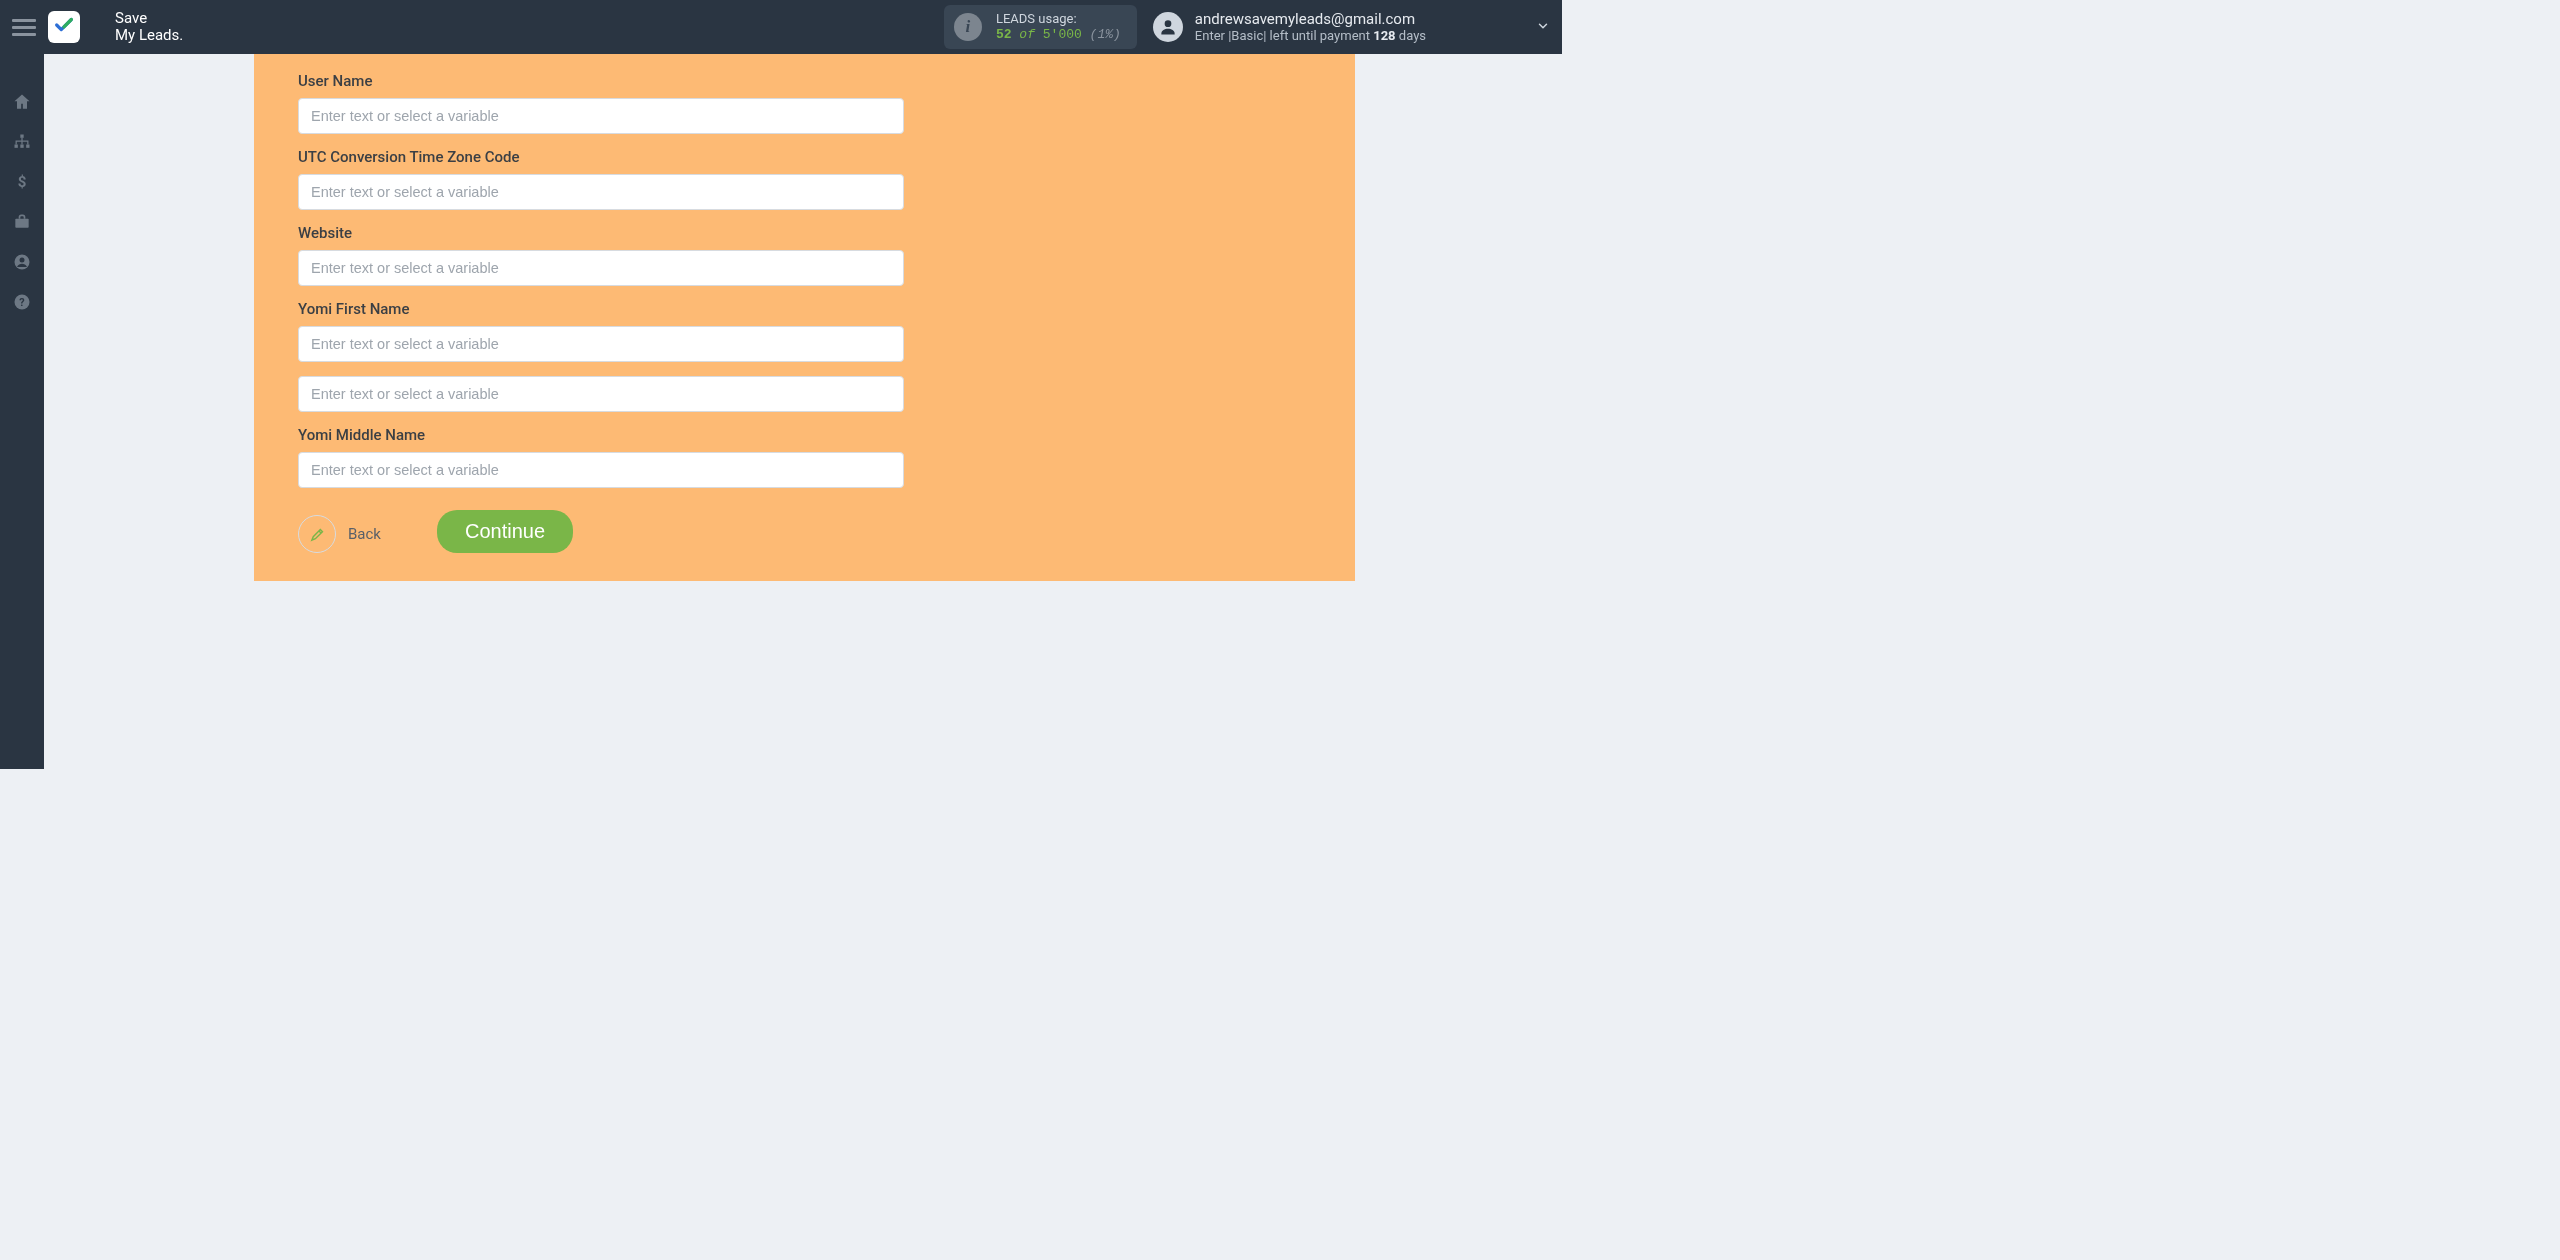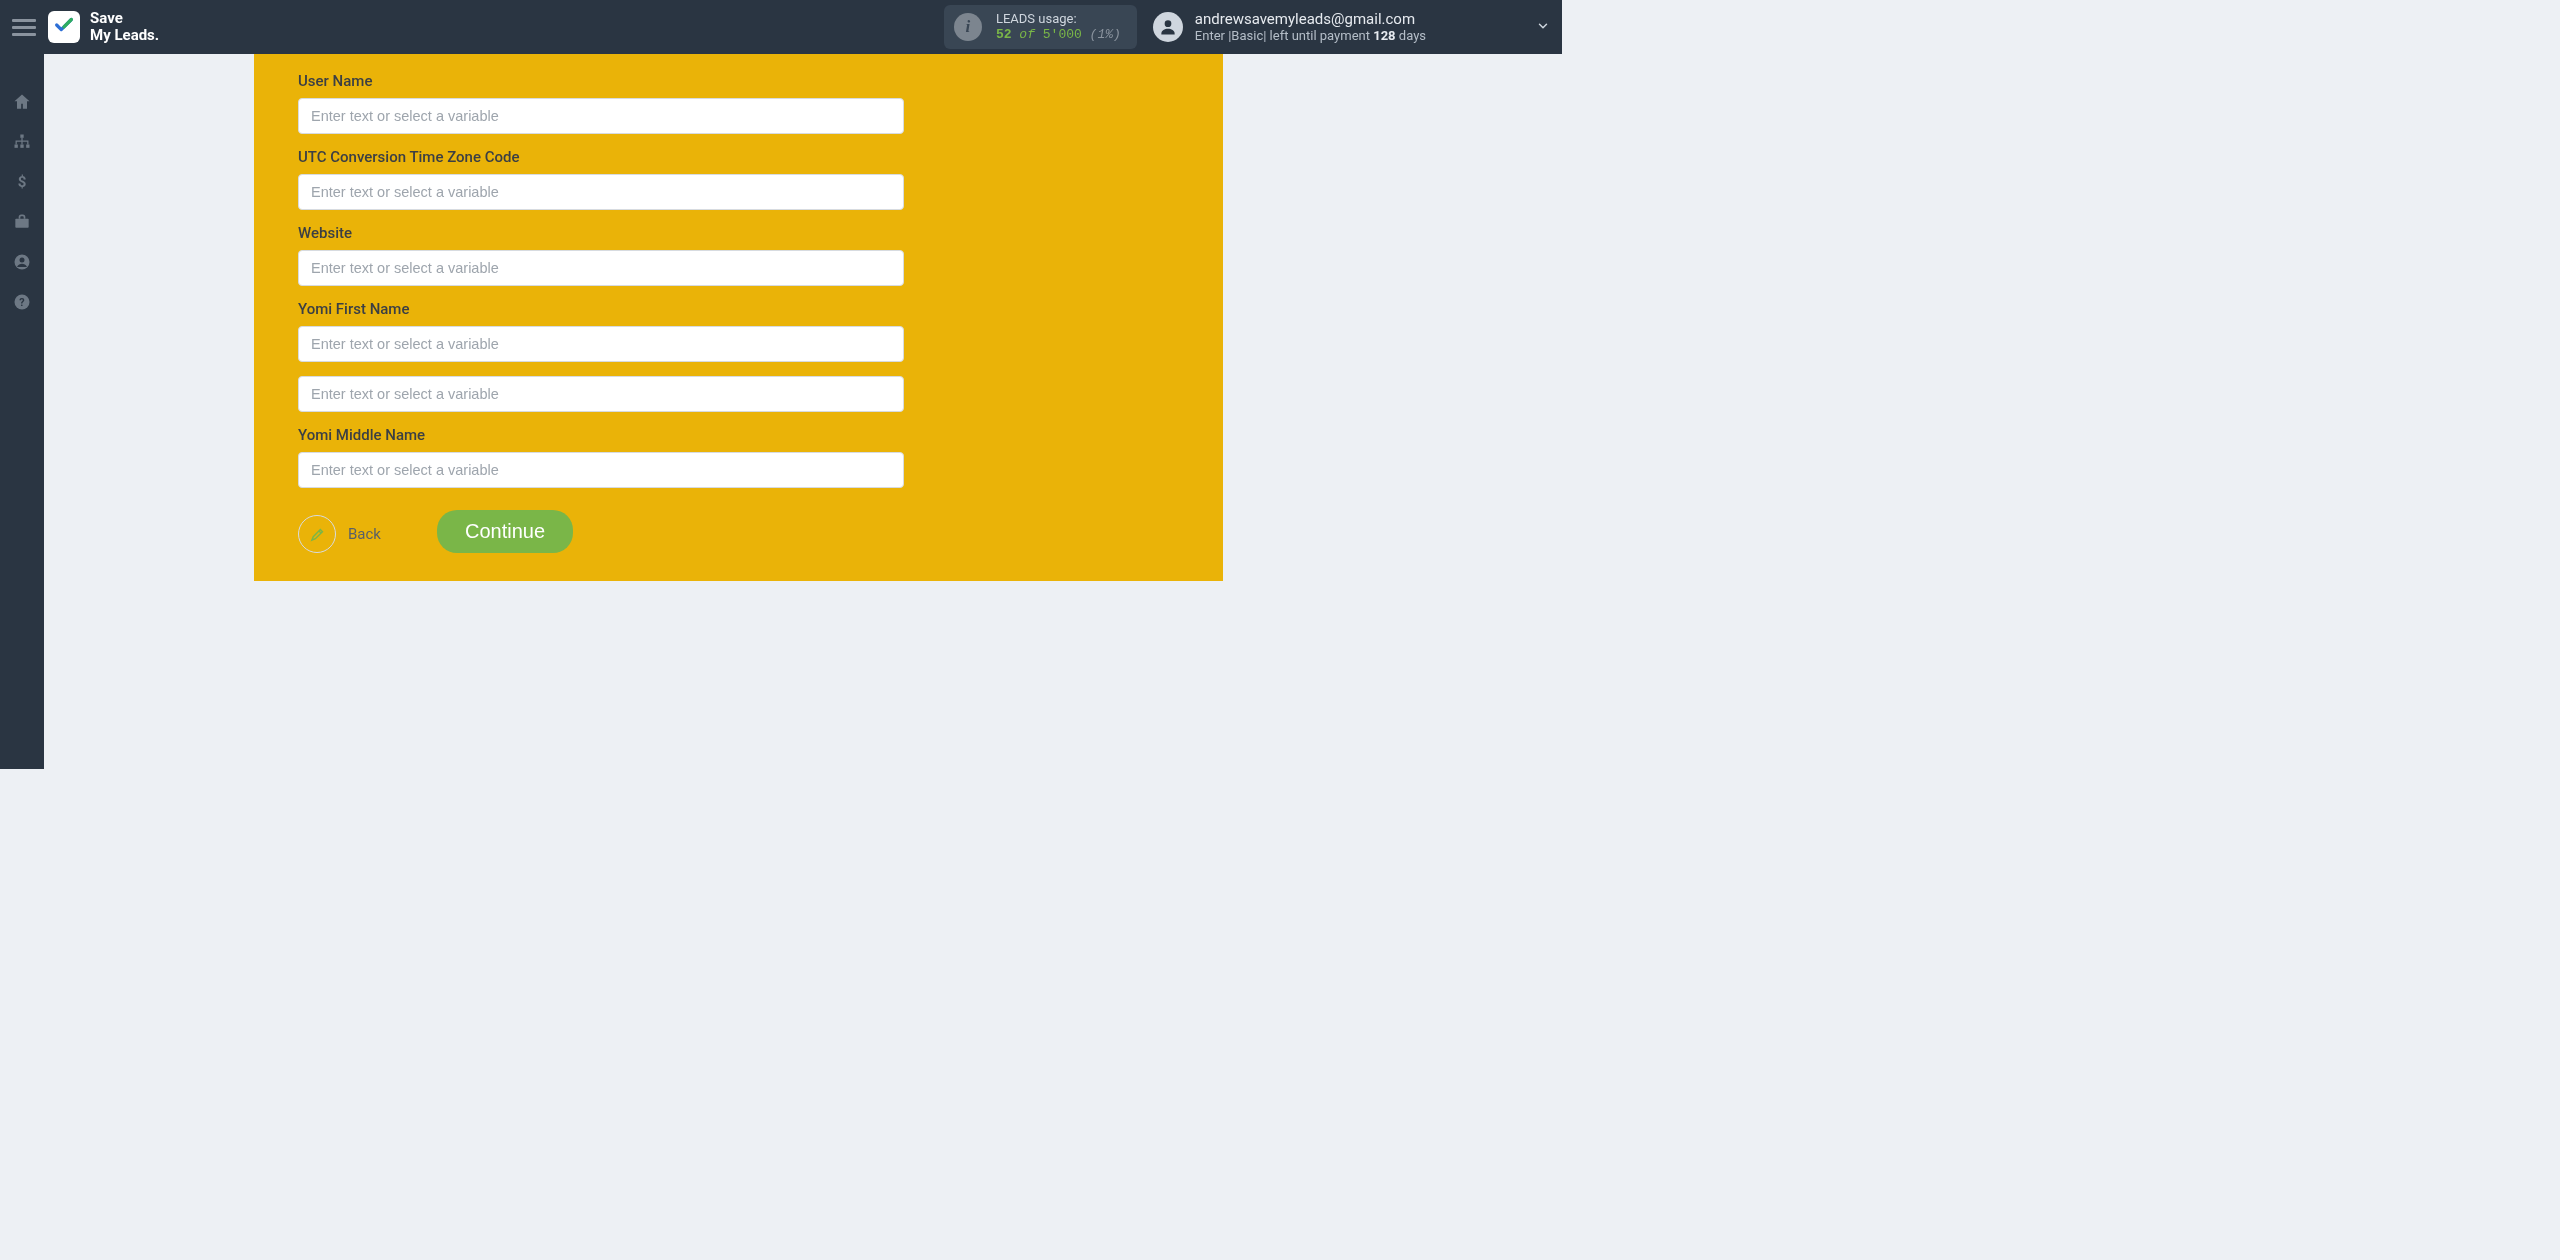--- a/index.html
+++ b/index.html
@@ -48,22 +48,23 @@
       justify-content: center;
       margin-right: 10px;
     }
     .logo-check svg {
       width: 22px;
       height: 22px;
     }
     .brand-text {
       font-size: 15px;
       line-height: 1.15;
-      font-weight: 700;
+      font-weight: 400;
       color: #fff;
+      margin-left: 25px;
     }
     .header-spacer {
       flex: 1;
     }
     .usage-box {
       background: #394654;
       border-radius: 6px;
       display: flex;
       align-items: center;
       padding: 6px 16px 6px 10px;
@@ -174,22 +175,22 @@
       width: 20px;
       height: 20px;
       fill: currentColor;
     }
     .content-area {
       flex: 1;
       background: #edf0f4;
       padding: 0 0 0 210px;
     }
     .form-card {
-      background: #eab308;
-      width: 969px;
+      background: #fdba74;
+      width: 1101px;
       padding: 0 0 28px 0;
       box-shadow: 0 0 0 rgba(0,0,0,0);
     }
     .form-inner {
       padding: 8px 44px 0 44px;
     }
     .form-field {
       margin-top: 10px;
       margin-bottom: 14px;
     }

